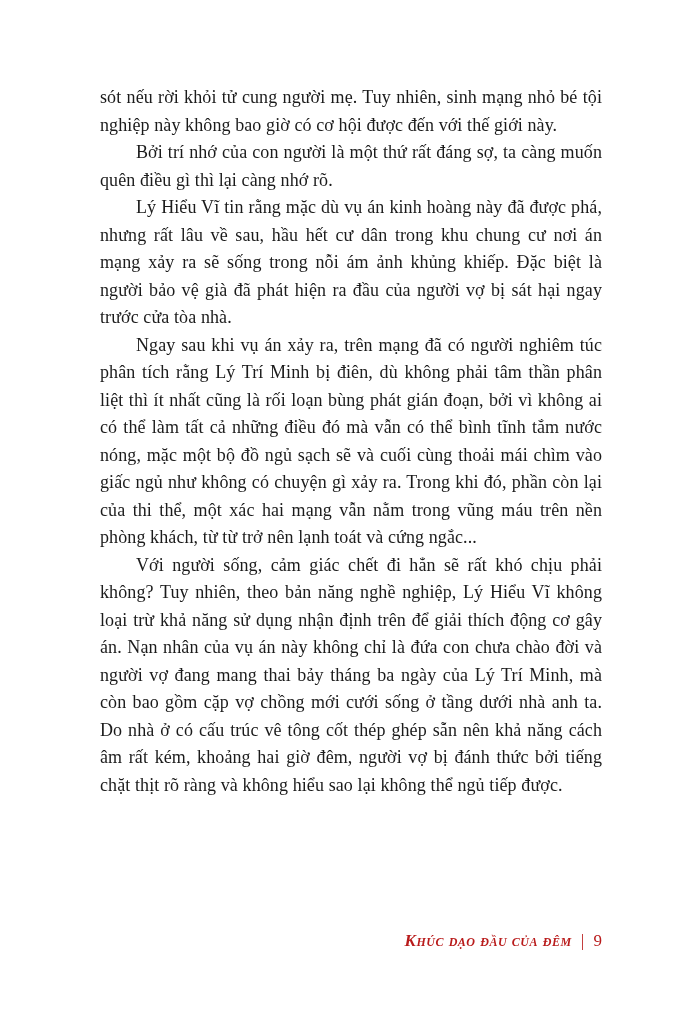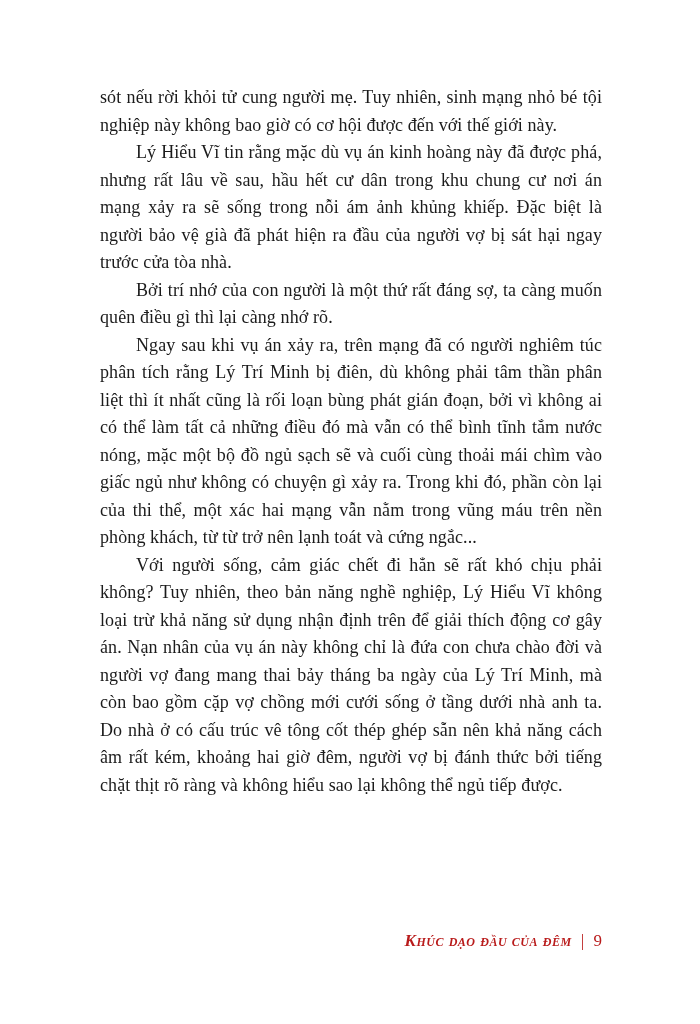--- a/index.html
+++ b/index.html
@@ -59,22 +59,22 @@
     font-style: normal;
   }
 </style>
 </head>
 <body>
 
 <div class="page">
 
   <div class="text-block">
     <p>sót nếu rời khỏi tử cung người mẹ. Tuy nhiên, sinh mạng nhỏ bé tội nghiệp này không bao giờ có cơ hội được đến với thế giới này.</p>
+    <p class="indent">Bởi trí nhớ của con người là một thứ rất đáng sợ, ta càng muốn quên điều gì thì lại càng nhớ rõ.</p>
     <p class="indent">Lý Hiểu Vĩ tin rằng mặc dù vụ án kinh hoàng này đã được phá, nhưng rất lâu về sau, hầu hết cư dân trong khu chung cư nơi án mạng xảy ra sẽ sống trong nỗi ám ảnh khủng khiếp. Đặc biệt là người bảo vệ già đã phát hiện ra đầu của người vợ bị sát hại ngay trước cửa tòa nhà.</p>
-    <p class="indent">Bởi trí nhớ của con người là một thứ rất đáng sợ, ta càng muốn quên điều gì thì lại càng nhớ rõ.</p>
     <p class="indent">Ngay sau khi vụ án xảy ra, trên mạng đã có người nghiêm túc phân tích rằng Lý Trí Minh bị điên, dù không phải tâm thần phân liệt thì ít nhất cũng là rối loạn bùng phát gián đoạn, bởi vì không ai có thể làm tất cả những điều đó mà vẫn có thể bình tĩnh tắm nước nóng, mặc một bộ đồ ngủ sạch sẽ và cuối cùng thoải mái chìm vào giấc ngủ như không có chuyện gì xảy ra. Trong khi đó, phần còn lại của thi thể, một xác hai mạng vẫn nằm trong vũng máu trên nền phòng khách, từ từ trở nên lạnh toát và cứng ngắc...</p>
     <p class="indent">Với người sống, cảm giác chết đi hẳn sẽ rất khó chịu phải không? Tuy nhiên, theo bản năng nghề nghiệp, Lý Hiểu Vĩ không loại trừ khả năng sử dụng nhận định trên để giải thích động cơ gây án. Nạn nhân của vụ án này không chỉ là đứa con chưa chào đời và người vợ đang mang thai bảy tháng ba ngày của Lý Trí Minh, mà còn bao gồm cặp vợ chồng mới cưới sống ở tầng dưới nhà anh ta. Do nhà ở có cấu trúc vê tông cốt thép ghép sẵn nên khả năng cách âm rất kém, khoảng hai giờ đêm, người vợ bị đánh thức bởi tiếng chặt thịt rõ ràng và không hiểu sao lại không thể ngủ tiếp được.</p>
   </div>
 
   <div class="footer">
     <span class="chapter">Khúc dạo đầu của đêm</span>
     <span class="sep">|</span>
     <span class="pagenum">9</span>
   </div>
 

